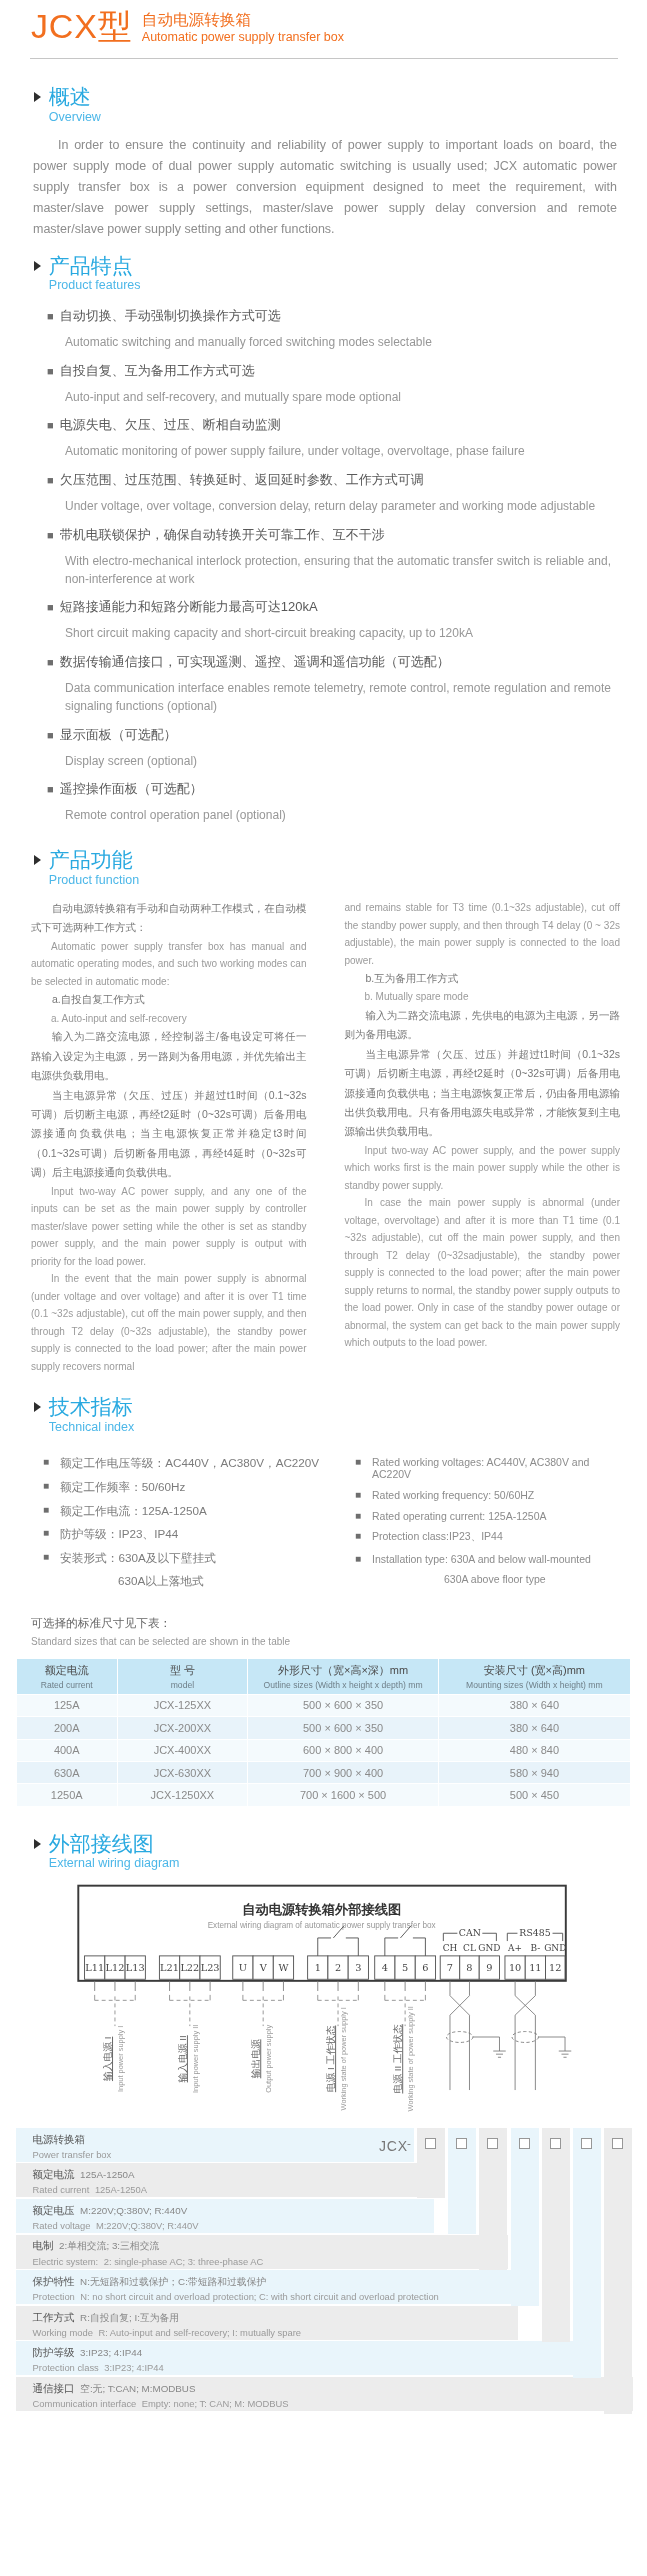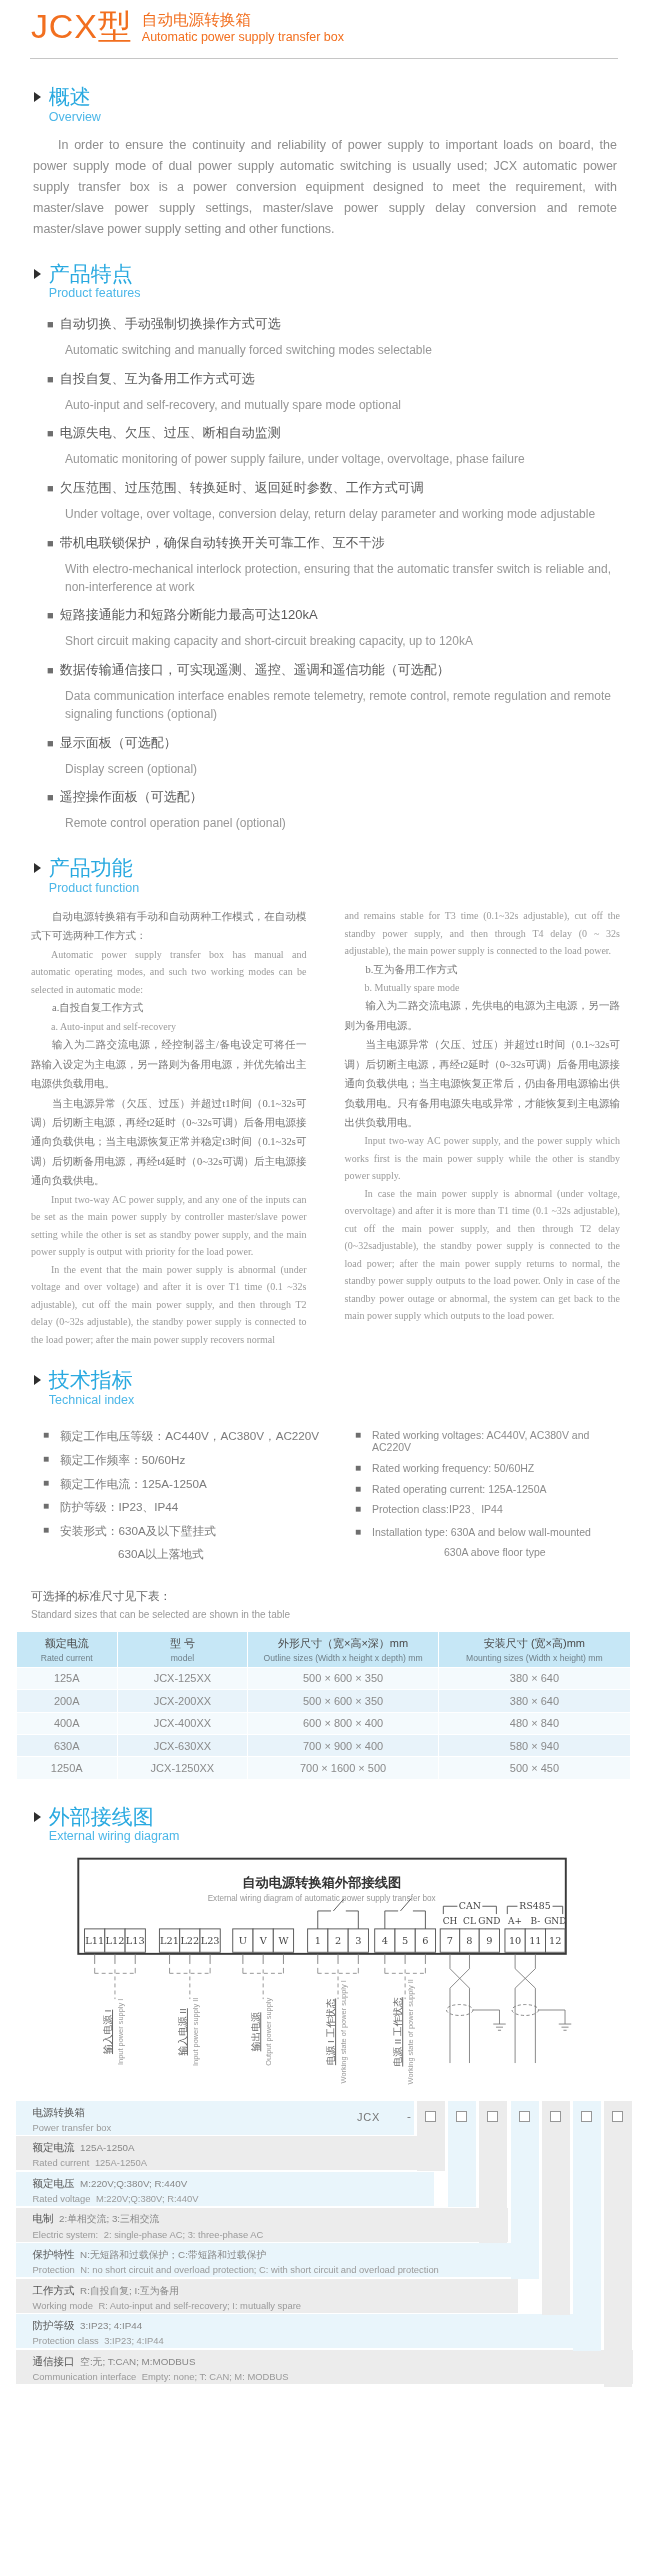--- a/index.html
+++ b/index.html
@@ -24,30 +24,30 @@
   .sec-sub { font-size:12.5px; color:#4cb7e8; margin-top:1.6px; }
 
   
   #sec-overview { margin-top:26.5px; }
   .ov-cn { margin:15.6px 31px 0 33px; font-size:13.3px; color:#787878; line-height:1.85;
            text-indent:2em; text-align:justify; }
   .ov-en { margin:11px 31px 0 33px; font-size:12.5px; color:#8d8d8d; line-height:1.68;
            text-indent:2em; text-align:justify; }
 
   
-  #sec-features { margin-top:22px; }
+  #sec-features { margin-top:14px; }
   .features { margin:15.6px 31px 0 47px; }
   .f-cn { font-size:13px; color:#595959; margin-top:11.7px; line-height:1.2; }
   .sq { color:#6e6e6e; font-size:11px; margin-right:6.2px; }
   .f-en { font-size:12px; color:#979797; margin:9.4px 0 0 18px; line-height:1.5;
           max-width:546px; text-align:justify; }
 
   
   #sec-function { margin-top:23.4px; }
-  .pf { display:flex; margin:12.5px 28px 0 31px; gap:38px;font-family:Liberation Serif, serif; }
+  .pf { display:flex; margin:12.5px 28px 0 31px; gap:38px; }
   .pf-col { width:279px; }
   .pf-col p.cn { font-size:10.5px; color:#777; line-height:1.85; text-indent:2em; text-align:justify; }
   .pf-col p.en { font-size:10px; color:#9b9b9b; line-height:1.75; text-indent:2em; text-align:justify; }
   .pf-col p.noind { text-indent:0; }
 
   
   #sec-tech { margin-top:20px; }
   .tech-cols { display:flex; margin:14px 23.4px 0 43px; }
   .tech-left { width:312px; }
   .tech-right { flex:1; }
@@ -95,21 +95,21 @@
   .mn-c1 { left:417px; height:70px;  background:#ececec; }
   .mn-c2 { left:448px; height:106px; background:#e9f5fb; }
   .mn-c3 { left:479px; height:142px; background:#ececec; }
   .mn-c4 { left:511px; height:178px; background:#e9f5fb; }
   .mn-c5 { left:542px; height:214px; background:#ececec; }
   .mn-c6 { left:573px; height:250px; background:#e9f5fb; }
   .mn-c7 { left:604px; height:286px; background:#ececec; }
   .mn-box { position:absolute; top:10px; left:7.8px; width:11px; height:11px;
             background:#fff; border:0.8px solid #979797; }
   .mn-dash { position:absolute; left:-10px; top:8.6px; color:#777; font-size:11.7px; }
-  .mn-prefix { position:absolute; left:357px; top:10px; font-size:11px; color:#777; letter-spacing:0.8px; }
+  .mn-prefix { position:absolute; left:379px; top:10px; font-size:14px; color:#777; letter-spacing:0.8px; }
 </style>
 </head>
 <body>
 
 <div class="page">
 
   <div class="brand">
     <div class="brand-model">JCX型</div>
     <div class="brand-right">
       <div class="brand-cn">自动电源转换箱</div>

